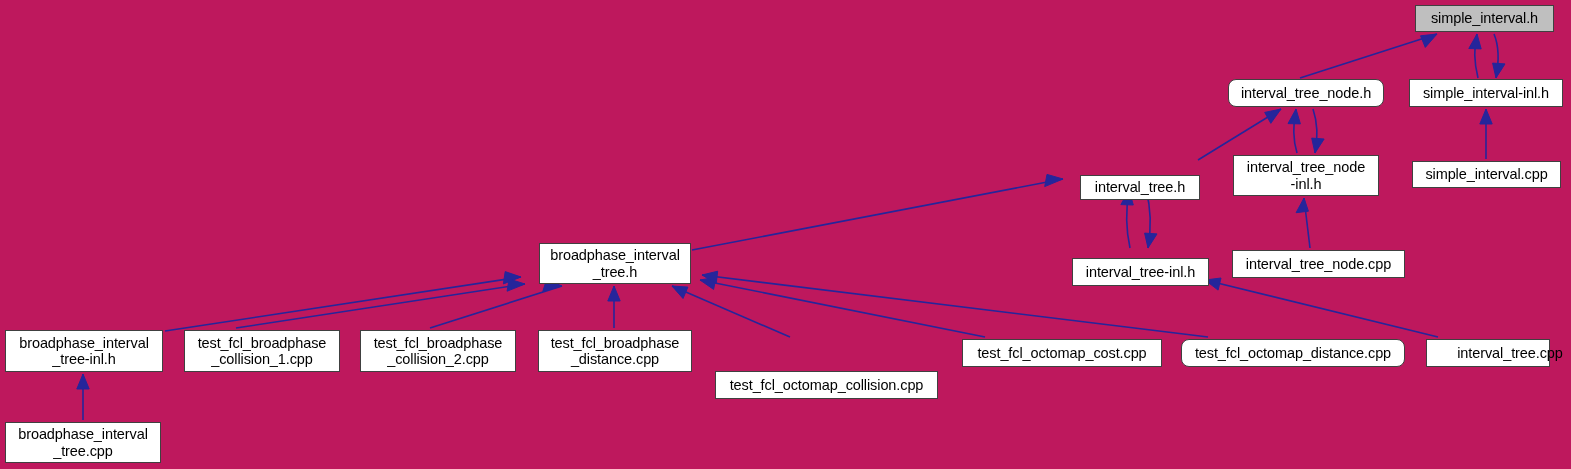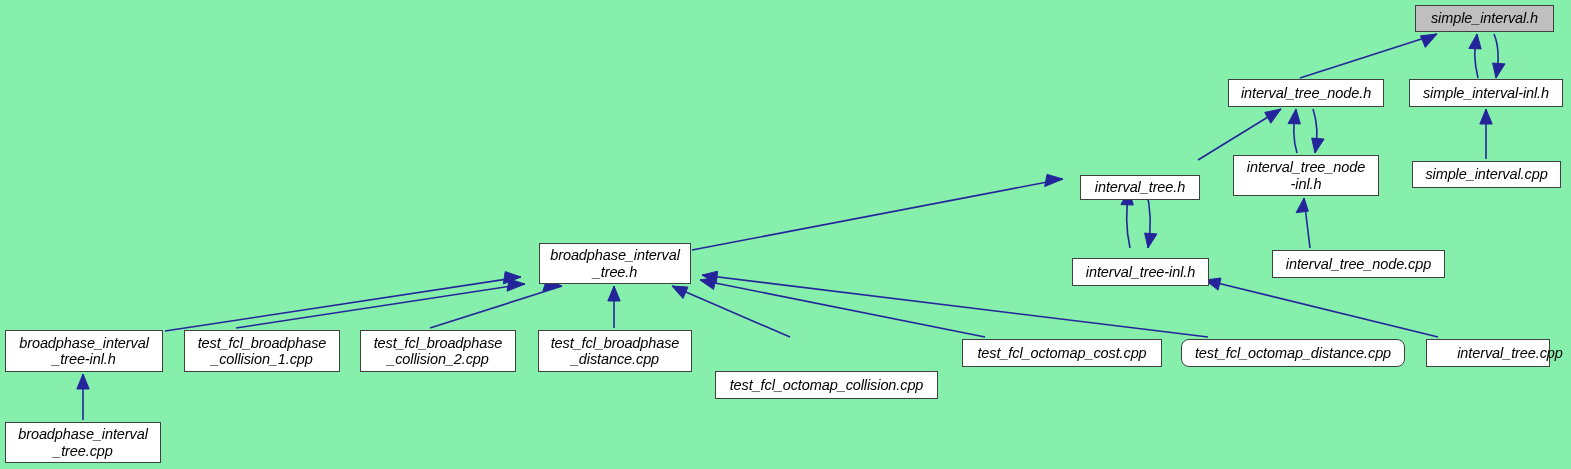--- a/index.html
+++ b/index.html
@@ -1,17 +1,17 @@
 <!DOCTYPE html>
 <html><head>
 <meta charset="utf-8">
 <style>
   html,body{margin:0;padding:0;background:#ffffff;}
-  #canvas{position:relative;width:1571px;height:469px;background:#86efac;
-          font-family:"Liberation Sans","DejaVu Sans",sans-serif;overflow:hidden;font-style:italic;}
+  #canvas{position:relative;width:1571px;height:469px;background:#be185d;
+          font-family:"Liberation Sans","DejaVu Sans",sans-serif;overflow:hidden;}
   svg.edges{position:absolute;left:0;top:0;width:1571px;height:469px;pointer-events:none;}
   .node{position:absolute;box-sizing:border-box;border:1px solid #404040;
         background:#ffffff;display:flex;align-items:center;justify-content:center;
         text-align:center;color:#000000;font-size:14.5px;line-height:1.12;
         letter-spacing:-0.1px;white-space:pre-line;}
   .node.highlight{background:#bfbfbf;border-color:#404040;}
 </style>
 </head>
 <body>
 
@@ -93,30 +93,30 @@
         <path d="M1438,337 L1205,280" fill="none" stroke="#25259b" stroke-width="1.6"></path>
         <path d="M1205,280 l13.1,10.1 l2.9,-12.1 Z" fill="#25259b" stroke="#25259b" stroke-width="1"></path>
       </g>
       <g>
         <path d="M83,420 L83,374" fill="none" stroke="#25259b" stroke-width="1.6"></path>
         <path d="M83,374 l-6.2,15.0 l12.4,0 Z" fill="#25259b" stroke="#25259b" stroke-width="1"></path>
       </g>
     </svg>
   <div id="nodes-layer">
       <div class="node highlight" style="left: 1415px; top: 5px; width: 139px; height: 27px;"><span>simple_interval.h</span></div>
-      <div class="node" style="left: 1228px; top: 79px; width: 156px; height: 28px;"><span>interval_tree_node.h</span></div>
+      <div class="node" style="left: 1228px; top: 79px; width: 156px; height: 28px; border-radius: 8px;"><span>interval_tree_node.h</span></div>
       <div class="node" style="left: 1409px; top: 79px; width: 154px; height: 28px;"><span>simple_interval-inl.h</span></div>
       <div class="node" style="left: 1080px; top: 175px; width: 120px; height: 25px;"><span>interval_tree.h</span></div>
       <div class="node" style="left: 1233px; top: 155px; width: 146px; height: 41px;"><span>interval_tree_node
 -inl.h</span></div>
       <div class="node" style="left: 1412px; top: 161px; width: 149px; height: 27px;"><span>simple_interval.cpp</span></div>
       <div class="node" style="left: 539px; top: 243px; width: 152px; height: 41px;"><span>broadphase_interval
 _tree.h</span></div>
       <div class="node" style="left: 1072px; top: 250px; width: 137px; height: 28px; margin-top: 8px;"><span>interval_tree-inl.h</span></div>
-      <div class="node" style="left: 1272px; top: 250px; width: 173px; height: 28px;"><span>interval_tree_node.cpp</span></div>
+      <div class="node" style="left: 1232px; top: 250px; width: 173px; height: 28px;"><span>interval_tree_node.cpp</span></div>
       <div class="node" style="left: 5px; top: 330px; width: 158px; height: 42px;"><span>broadphase_interval
 _tree-inl.h</span></div>
       <div class="node" style="left: 184px; top: 330px; width: 156px; height: 42px;"><span>test_fcl_broadphase
 _collision_1.cpp</span></div>
       <div class="node" style="left: 360px; top: 330px; width: 156px; height: 42px;"><span>test_fcl_broadphase
 _collision_2.cpp</span></div>
       <div class="node" style="left: 538px; top: 330px; width: 154px; height: 42px;"><span>test_fcl_broadphase
 _distance.cpp</span></div>
       <div class="node" style="left: 715px; top: 339px; width: 223px; height: 28px; margin-top: 32px;"><span>test_fcl_octomap_collision.cpp</span></div>
       <div class="node" style="left: 962px; top: 339px; width: 200px; height: 28px;"><span>test_fcl_octomap_cost.cpp</span></div>

